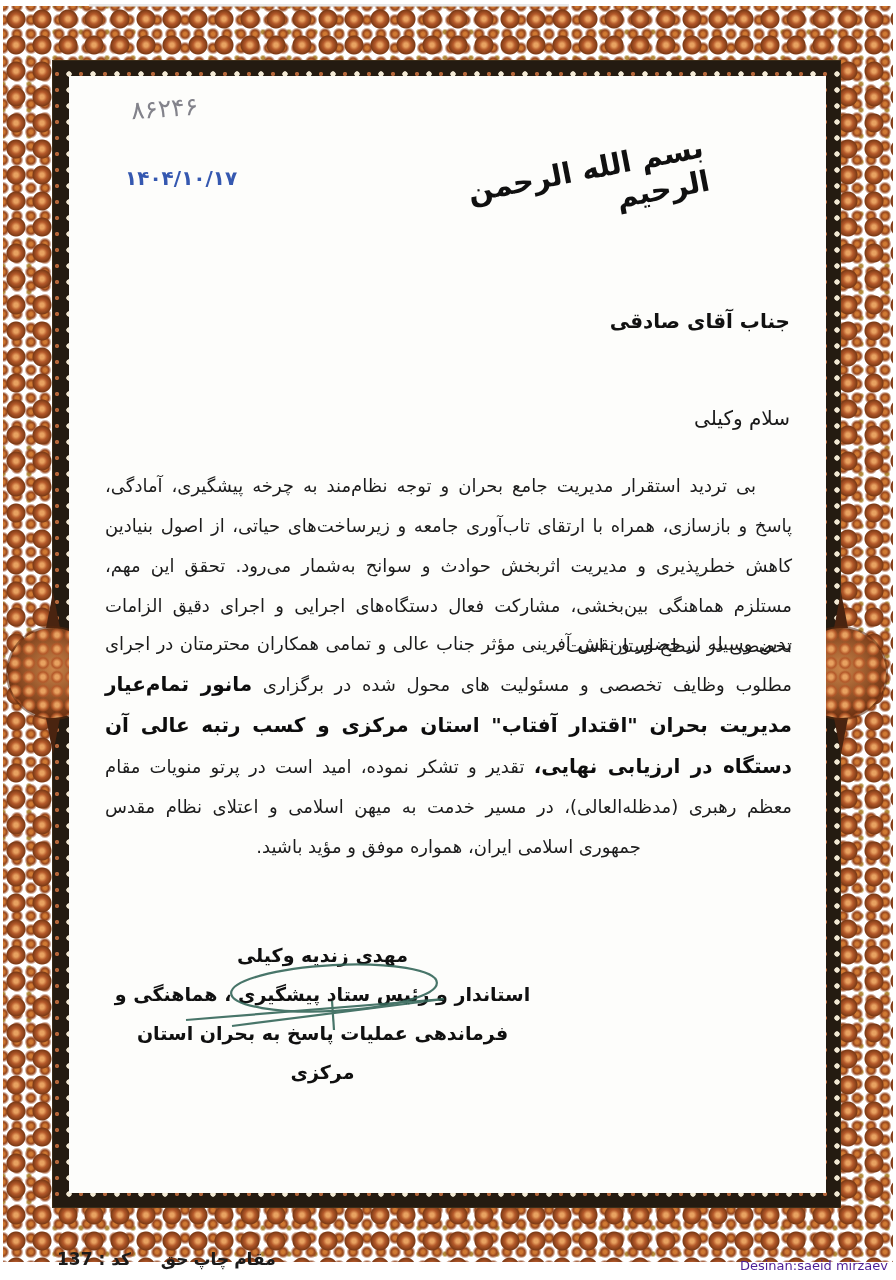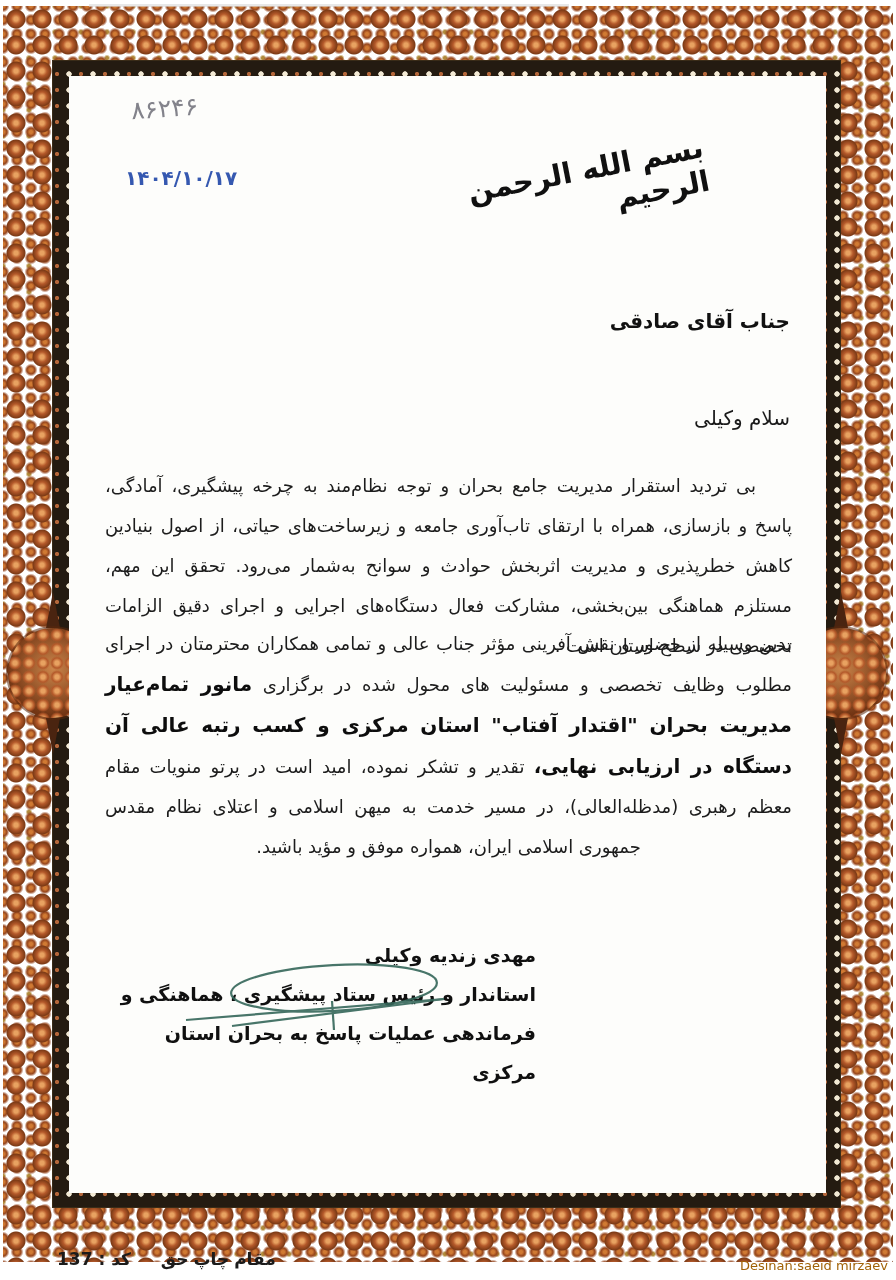--- a/index.html
+++ b/index.html
@@ -65,29 +65,29 @@
   .salutation{position:absolute;right:36px;top:330px;font-size:20px;color:#1a1a1a;}
 
   
   .para{position:absolute;right:34px;left:36px;margin:0;font-size:18px;line-height:40px;
     color:#1c1c1c;text-align:justify;}
   .para.p1{top:390px;text-indent:36px;}
   .para.p2{top:548px;text-align-last:center;}
   .emph{font-weight:bold;font-size:20px;color:#0d0d0d;}
 
   
-  .sig{position:absolute;right:290px;left:40px;top:860px;font-weight:bold;
+  .sig{position:absolute;right:290px;left:40px;top:860px;text-align:center;font-weight:bold;
     font-size:19px;line-height:39px;color:#101010;}
   .sig-mark{position:absolute;left:105px;top:882px;pointer-events:none;}
 
   
   .footer-left{position:absolute;left:57px;top:1249px;display:flex;direction:ltr;gap:30px;
     font-weight:bold;font-size:17px;color:#1b1b1b;}
   .footer-left .w{display:inline-block;margin-right:5px;}
-  .designer{position:absolute;right:8px;top:1258px;direction:ltr;font-size:13px;color:#a16207;}
+  .designer{position:absolute;right:8px;top:1258px;direction:ltr;font-size:13px;color:#4c1d95;}
 </style>
 </head>
 <body>
 
 <div class="page">
 
   <div class="ornament"></div>
   <div class="band"></div>
 
   <div class="medallion left">

